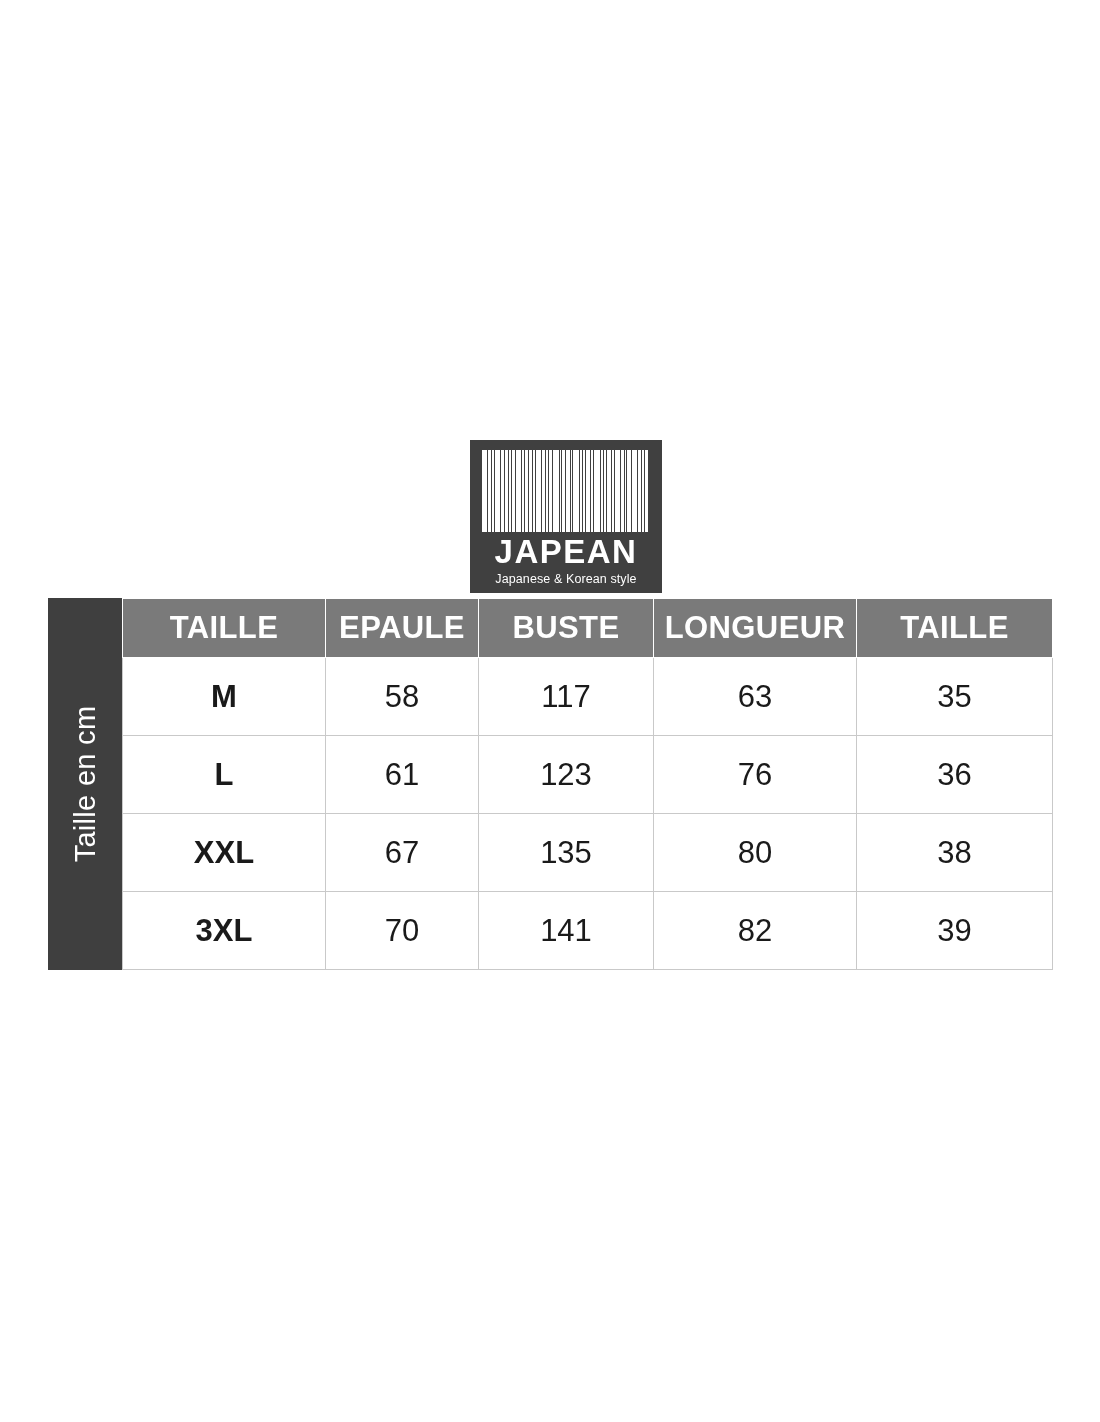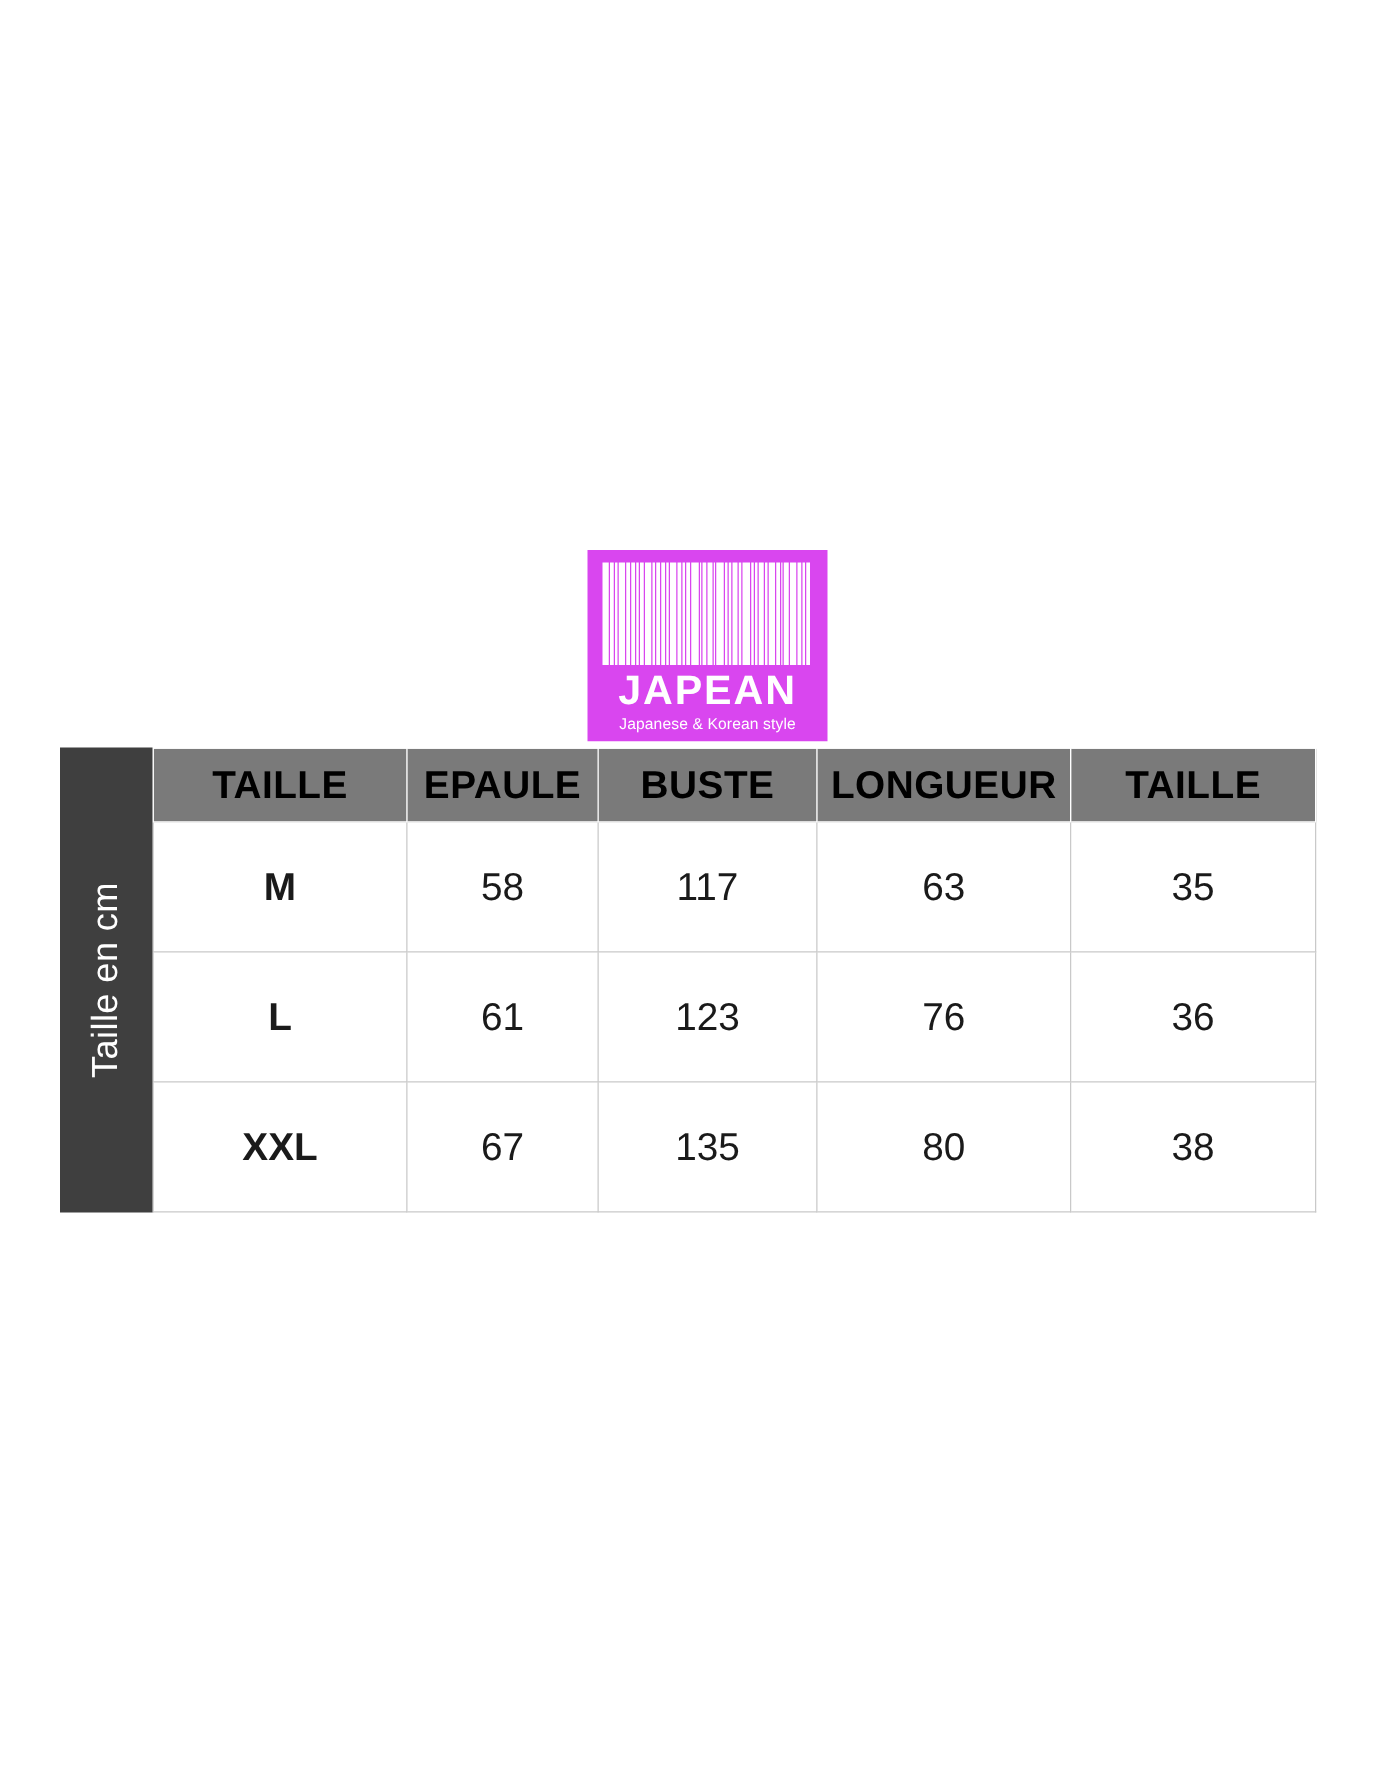--- a/index.html
+++ b/index.html
@@ -23,21 +23,21 @@
     height: 1422px;
   }
 
   
   .logo-wrap {
     position: absolute;
     left: 470px;
     top: 440px;
     width: 192px;
     height: 153px;
-    background: #d946ef;
+    background: #404040;
     box-sizing: border-box;
     padding: 16px;
   }
   .barcode {
     position: absolute;
     left: 12px;
     top: 10px;
     width: 168px;
     height: 82px;
     display: flex;
@@ -108,21 +108,21 @@
     table-layout: fixed;
   }
   table.size-table th,
   table.size-table td {
     border: 1px solid #cfcfcf;
     text-align: center;
     font-family: "Liberation Sans", sans-serif;
   }
   table.size-table thead th {
     background: #7a7a7a;
-    color: #000000;
+    color: #ffffff;
     font-size: 31px;
     font-weight: bold;
     height: 56px;
     border-color: #ffffff;
     letter-spacing: 0.4px;
   }
   table.size-table tbody td {
     height: 52px;
     font-size: 31px;
     color: #1a1a1a;
@@ -227,17 +227,24 @@
             <td>76</td>
             <td>36</td>
           </tr>
           <tr>
             <td class="size-cell">XXL</td>
             <td>67</td>
             <td>135</td>
             <td>80</td>
             <td>38</td>
           </tr>
+          <tr>
+            <td class="size-cell">3XL</td>
+            <td>70</td>
+            <td>141</td>
+            <td>82</td>
+            <td>39</td>
+          </tr>
         </tbody>
     </table>
   </div>
 
 </div>
 
 </body></html>

